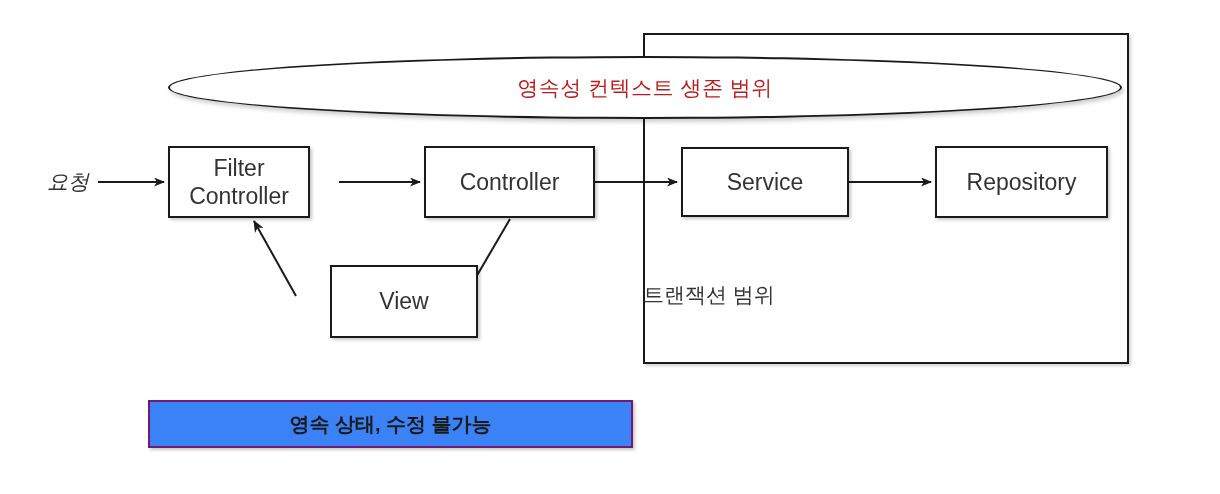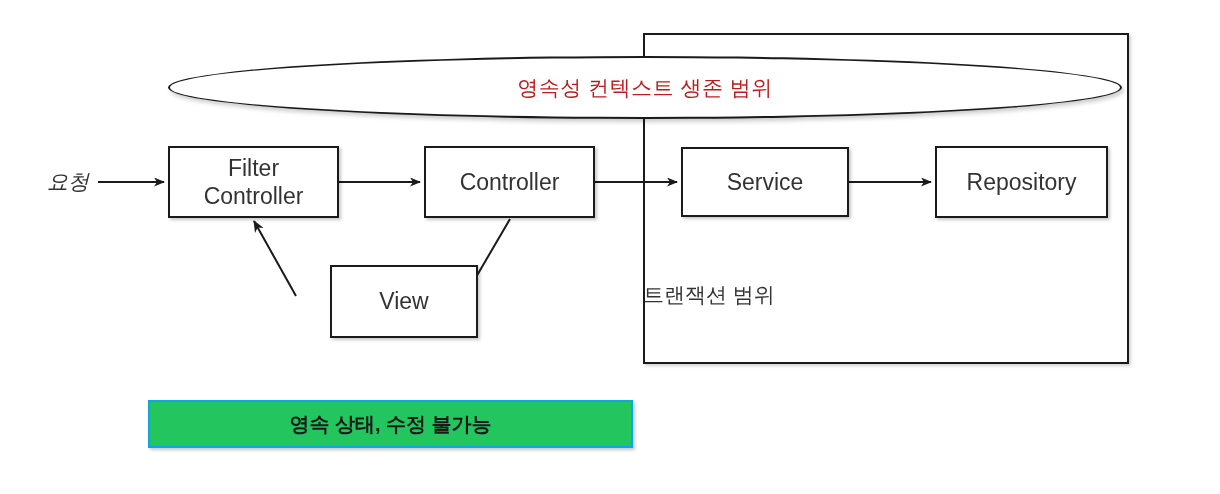--- a/index.html
+++ b/index.html
@@ -31,21 +31,21 @@
     background: #ffffff;
     display: flex;
     align-items: center;
     justify-content: center;
     text-align: center;
     color: #333333;
     font-size: 23px;
     line-height: 1.22;
     box-shadow: 2px 2px 3px rgba(0,0,0,0.22);
   }
-  #node-filter      { left: 168px; top: 146px; width: 171px; height: 72px; }
+  #node-filter      { left: 168px; top: 146px; width: 142px; height: 72px; }
   #node-controller  { left: 424px; top: 146px; width: 171px; height: 72px; }
   #node-service     { left: 681px; top: 147px; width: 168px; height: 70px; }
   #node-repository  { left: 935px; top: 146px; width: 173px; height: 72px; }
   #node-view        { left: 294px; top: 265px; width: 148px; height: 73px; margin-left: 36px; }
 
   .scope-rect {
     position: absolute;
     box-sizing: border-box;
     border: 2px solid #1a1a1a;
     background: transparent;
@@ -95,22 +95,22 @@
     width: 80px;
     text-align: center;
     font-size: 21px;
     color: #333333;
     font-style: italic;
   }
 
   .state-bar {
     position: absolute;
     box-sizing: border-box;
-    border: 2px solid #0ea5e9;
-    background: #22c55e;
+    border: 2px solid #701a75;
+    background: #3b82f6;
     display: flex;
     align-items: center;
     justify-content: center;
     font-size: 20px;
     font-weight: bold;
     color: #1a1a1a;
     box-shadow: 2px 2px 3px rgba(0,0,0,0.22);
     top: 400px;
     height: 48px;
   }

